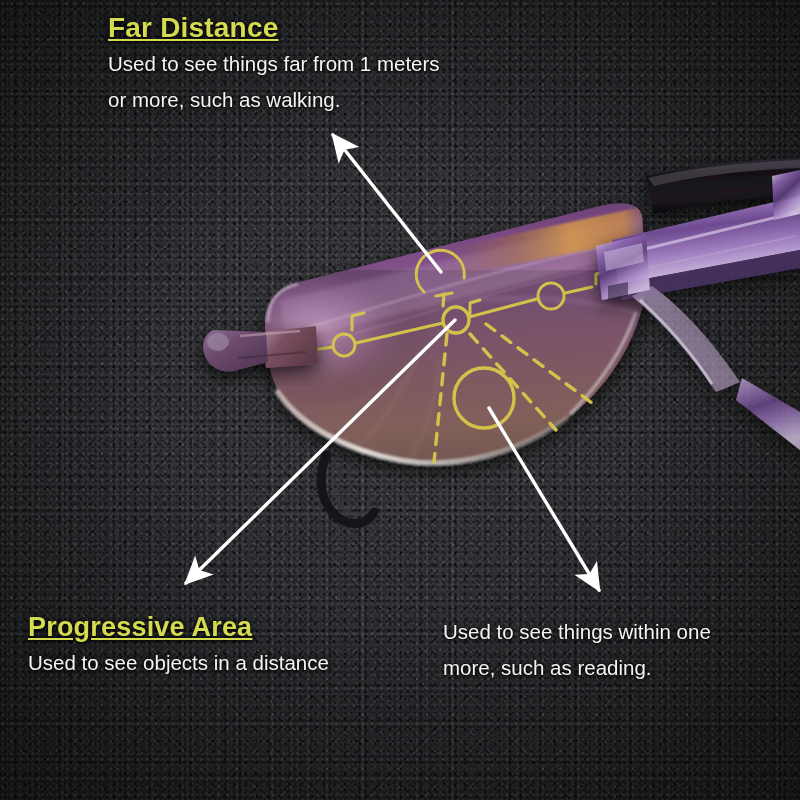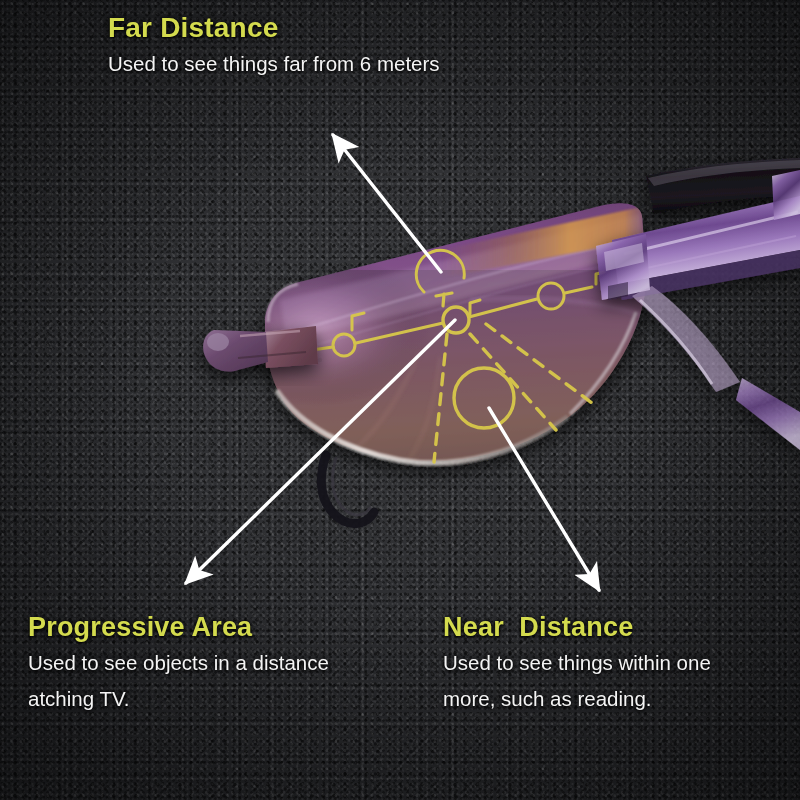--- a/index.html
+++ b/index.html
@@ -55,20 +55,21 @@
   
   .annot{position:absolute;}
   .annot .head{
     color:#d4db4e;
     font-size:27px;
     font-weight:700;
     letter-spacing:.2px;
     line-height:1.15;
     text-shadow:0 1px 3px rgba(0,0,0,.95), 0 0 6px rgba(0,0,0,.7);
     white-space:pre;
+    text-decoration:underline;
   }
   .annot .body{
     color:#f4f4f4;
     font-size:20.5px;
     font-weight:400;
     line-height:1.62;
     text-shadow:0 1px 3px rgba(0,0,0,.95), 0 0 5px rgba(0,0,0,.65);
     white-space:pre;
     margin-top:3px;
   }
@@ -307,28 +308,27 @@
         <line x1="455" y1="320" x2="186" y2="583" marker-end="url(#arrowHead)"></line>
         <line x1="489" y1="408" x2="599" y2="590" marker-end="url(#arrowHead)"></line>
       </g>
 
     </g>
   </svg>
   </div>
 
   <div class="annot" id="annot-far">
     <div class="head">Far Distance</div>
-    <div class="body">Used to see things far from 6 meters</div>
+    <div class="body">Used to see things far from 1 meters</div>
+    <div class="body">or more, such as walking.</div>
   </div>
 
   <div class="annot" id="annot-prog">
     <div class="head">Progressive Area</div>
     <div class="body">Used to see objects in a distance</div>
-    <div class="body">atching TV.</div>
   </div>
 
   <div class="annot" id="annot-near">
-    <div class="head">Near  Distance</div>
     <div class="body">Used to see things within one</div>
     <div class="body">more, such as reading.</div>
   </div>
 
 </div>
 
 </body></html>

